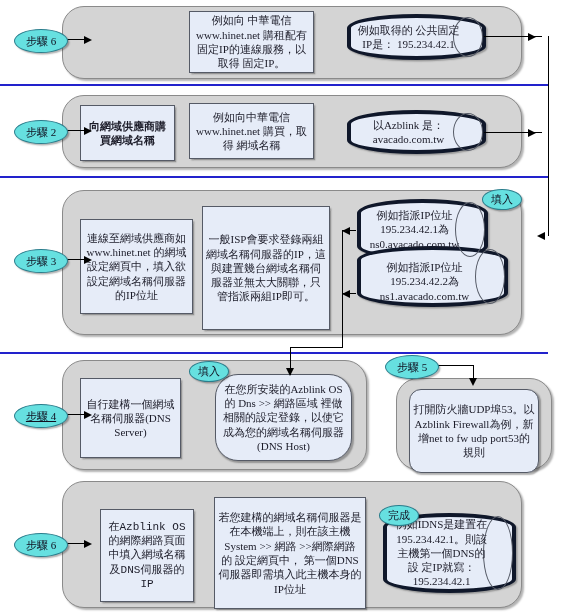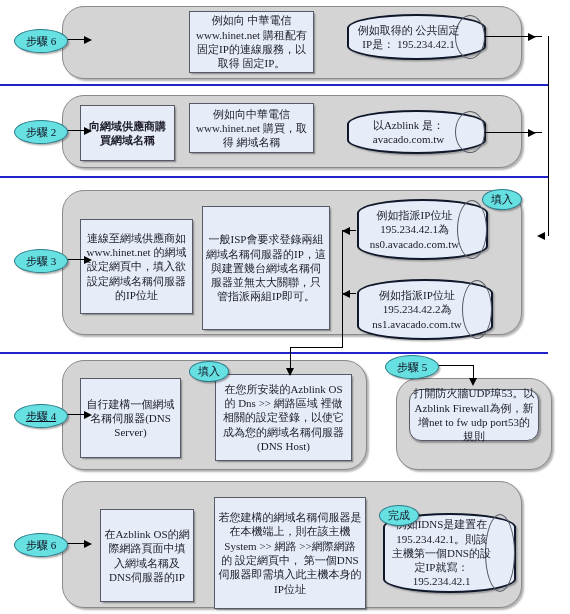--- a/index.html
+++ b/index.html
@@ -39,21 +39,21 @@
     font-size:11px;
     line-height:1.30;
     padding:2px 3px;
     box-shadow:1.5px 1.5px 1.5px rgba(0,0,0,.30);
   }
 
   
   .cyl{
     position:absolute;
     background:#e6ecf8;
-    border:2px solid #0f172a;
+    border:4px solid #0f172a;
     box-sizing:border-box;
     border-radius:50%/14px;
     display:flex;
     align-items:center;
     justify-content:center;
     text-align:center;
     color:#1b1b28;
     font-size:11px;
     line-height:1.30;
     box-shadow:1.5px 1.5px 1.5px rgba(0,0,0,.28);
@@ -132,21 +132,21 @@
   <div class="sep" style="left:0px; top:84px; width:548px;"></div>
 
   <div class="group" style="left:62px; top:95px; width:460px; height:73px;"></div>
 
   <div class="pill" style="left:14px; top:120px; width:52px; height:22px;">步驟 2</div>
   <div class="ln lnh" style="left:66px; top:130px; width:20px;"></div>
   <div class="ar ar-r" style="left:84px; top:126.5px;"></div>
 
   <div class="box" style="left:80px; top:105px; width:95px; height:56px;font-weight:bold;">向網域供應商購買網域名稱</div>
 
-  <div class="box" style="left:189px; top:103px; width:125px; height:50px;">例如向中華電信 www.hinet.net 購買，取得 網域名稱</div>
+  <div class="box" style="left:189px; top:103px; width:125px; height:56px;">例如向中華電信 www.hinet.net 購買，取得 網域名稱</div>
 
   <div class="cyl" style="left:347px; top:110px; width:139px; height:44px;">
     <span class="cyl-txt">以Azblink 是：avacado.com.tw</span>
   </div>
 
   <div class="ln lnh" style="left:484px; top:132px; width:58px;"></div>
   <div class="ar ar-r" style="left:528px; top:128.5px;"></div>
 
   <div class="sep" style="left:0px; top:176px; width:548px;"></div>
 
@@ -159,21 +159,21 @@
   <div class="box" style="left:80px; top:219px; width:113px; height:95px;">連線至網域供應商如 www.hinet.net 的網域設定網頁中，填入欲設定網域名稱伺服器的IP位址</div>
 
   <div class="box" style="left:202px; top:206px; width:128px; height:124px;">一般ISP會要求登錄兩組網域名稱伺服器的IP，這與建置幾台網域名稱伺服器並無太大關聯，只管指派兩組IP即可。</div>
 
   <div class="pill" style="left:482px; top:189px; width:38px; height:19px;">填入</div>
 
   <div class="cyl" style="left:357px; top:199px; width:131px; height:61px;align-items:center;">
     <span class="cyl-txt">例如指派IP位址 195.234.42.1為 ns0.avacado.com.tw</span>
   </div>
 
-  <div class="cyl" style="left:357px; top:279px; width:136px; height:61px;">
+  <div class="cyl" style="left:357px; top:246px; width:151px; height:61px;align-items:flex-end;">
     <span class="cyl-txt">例如指派IP位址 195.234.42.2為 ns1.avacado.com.tw</span>
   </div>
 
   <div class="ar ar-l" style="left:537px; top:232px;"></div>
 
   <div class="ln lnv" style="left:342px; top:230px; height:95px;"></div>
   <div class="ln lnh" style="left:342px; top:230px; width:14px;"></div>
   <div class="ar ar-l" style="left:342px; top:226.5px;"></div>
   <div class="ln lnh" style="left:342px; top:293px; width:14px;"></div>
   <div class="ar ar-l" style="left:342px; top:289.5px;"></div>
@@ -188,38 +188,38 @@
   <div class="group" style="left:62px; top:360px; width:305px; height:110px;"></div>
 
   <div class="pill" style="left:14px; top:404px; width:52px; height:22px;text-decoration:underline;">步驟 4</div>
   <div class="ln lnh" style="left:66px; top:414px; width:20px;"></div>
   <div class="ar ar-r" style="left:84px; top:410.5px;"></div>
 
   <div class="box" style="left:80px; top:378px; width:101px; height:80px;">自行建構一個網域名稱伺服器(DNS Server)</div>
 
   <div class="pill" style="left:189px; top:361px; width:38px; height:19px;">填入</div>
 
-  <div class="box" style="left:215px; top:374px; width:137px; height:87px;">在您所安裝的Azblink OS的 Dns &gt;&gt; 網路區域 裡做相關的設定登錄，以使它成為您的網域名稱伺服器(DNS Host)</div>
+  <div class="box" style="left:215px; top:374px; width:137px; height:87px;border-radius:23px;">在您所安裝的Azblink OS的 Dns &gt;&gt; 網路區域 裡做相關的設定登錄，以使它成為您的網域名稱伺服器(DNS Host)</div>
 
   <div class="pill" style="left:385px; top:355px; width:52px; height:22px;">步驟 5</div>
   <div class="ln lnh" style="left:436px; top:365px; width:38px;"></div>
   <div class="ln lnv" style="left:473px; top:365px; height:17px;"></div>
   <div class="ar ar-d" style="left:469px; top:378px;"></div>
 
   <div class="group" style="left:396px; top:378px; width:156px; height:92px;"></div>
 
-  <div class="box" style="left:409px; top:389px; width:130px; height:52px; border-radius:12px;">打開防火牆UDP埠53。以Azblink Firewall為例，新增net to fw udp port53的規則</div>
+  <div class="box" style="left:409px; top:389px; width:130px; height:84px; border-radius:12px;">打開防火牆UDP埠53。以Azblink Firewall為例，新增net to fw udp port53的規則</div>
 
   <div class="group" style="left:62px; top:481px; width:460px; height:127px;"></div>
 
   <div class="pill" style="left:14px; top:533px; width:52px; height:22px;">步驟 6</div>
   <div class="ln lnh" style="left:66px; top:543px; width:20px;"></div>
   <div class="ar ar-r" style="left:84px; top:539.5px;"></div>
 
-  <div class="box" style="left:100px; top:509px; width:94px; height:93px;">在Azblink OS的網際網路頁面中填入網域名稱及DNS伺服器的IP</div>
+  <div class="box" style="left:100px; top:509px; width:94px; height:93px;font-family:Liberation Mono, monospace;">在Azblink OS的網際網路頁面中填入網域名稱及DNS伺服器的IP</div>
 
   <div class="box" style="left:214px; top:497px; width:152px; height:112px;">若您建構的網域名稱伺服器是在本機端上，則在該主機 System &gt;&gt; 網路 &gt;&gt;網際網路 的 設定網頁中， 第一個DNS伺服器即需填入此主機本身的IP位址</div>
 
   <div class="pill" style="left:379px; top:505px; width:38px; height:19px;text-align:right;">完成</div>
 
   <div class="cyl" style="left:383px; top:513px; width:133px; height:80px;">
     <span class="cyl-txt">例如IDNS是建置在 195.234.42.1。則該 主機第一個DNS的設 定IP就寫： 195.234.42.1</span>
   </div>
 
 </div>

